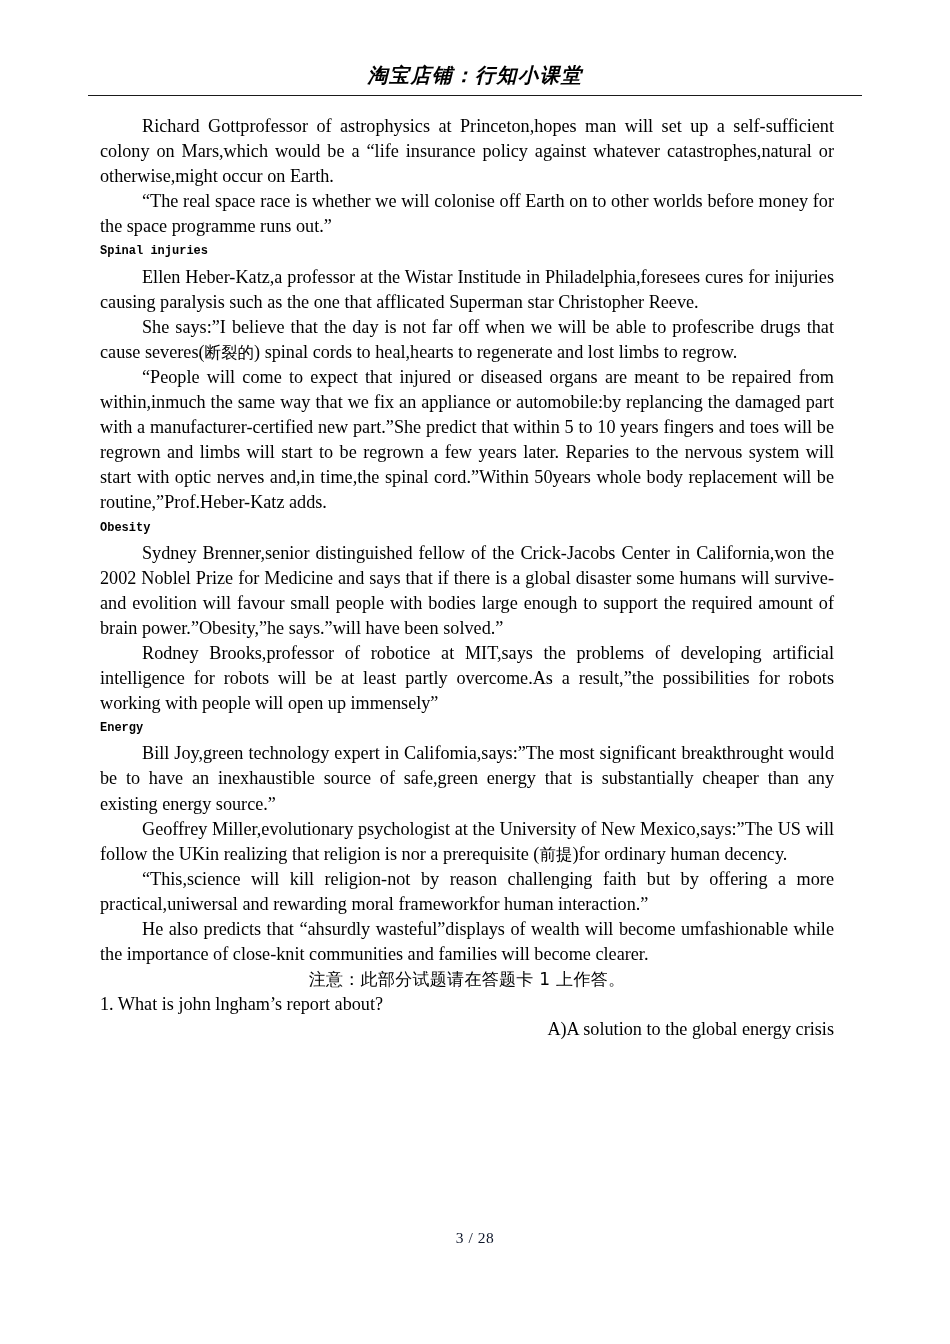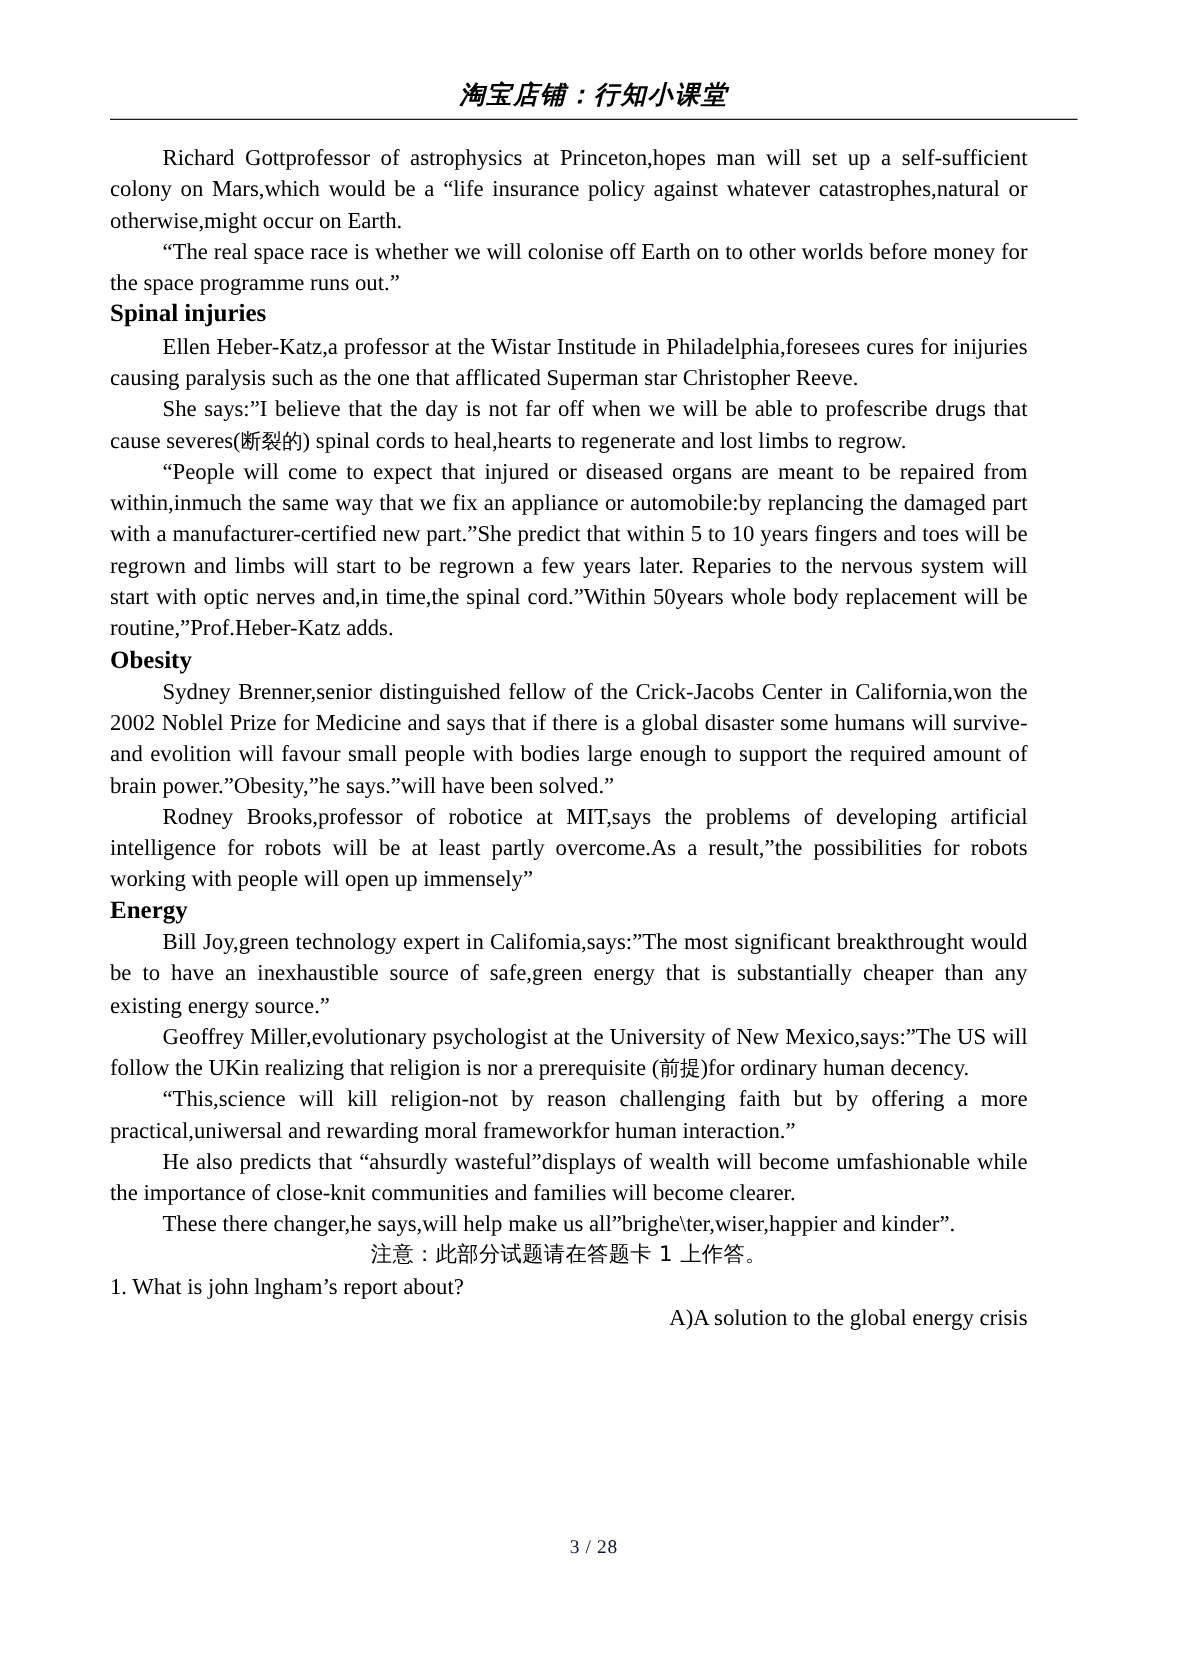--- a/index.html
+++ b/index.html
@@ -46,46 +46,47 @@
   .header-rule {
     margin-top: 7px;
     border-top: 1.6px solid #1a1a1a;
     width: 100%;
     height: 0;
   }
 
   
   .body-zone {
     position: absolute;
-    left: 88px;
+    left: 100px;
     top: 114px;
     width: 734px;
   }
 
   p.para {
     margin: 0;
     font-size: 18.2px;
     line-height: 25.1px;
     text-align: justify;
     text-justify: inter-word;
     text-indent: 42px;
     hyphens: none;
     -webkit-hyphens: none;
   }
   p.para.lastline-left {
     text-align-last: left;
   }
 
   h3.section-head {
     margin: 0;
-    font-size: 20px;
+    font-size: 12px;
     line-height: 25.1px;
     font-weight: bold;
     text-align: left;
     text-indent: 0;
+    font-family: Liberation Mono, monospace;
   }
 
   .cjk {
     font-family: "DejaVu Sans", "Liberation Sans", sans-serif;
     font-size: 16.5px;
   }
 
   p.note-cjk {
     margin: 0;
     font-family: "DejaVu Sans", "Liberation Sans", sans-serif;
@@ -162,21 +163,20 @@
     <p class="para lastline-left">Bill Joy,green technology expert in Califomia,says:”The most significant breakthrought would be to have an inexhaustible source of safe,green energy that is substantially cheaper than any existing energy source.”</p>
 
 
 
     <p class="para lastline-left"><span>Geoffrey Miller,evolutionary psychologist at the University of New Mexico,says:”The US will follow the UKin realizing that religion is nor a prerequisite (</span><span class="cjk">前提</span><span>)for ordinary human decency.</span></p>
 
     <p class="para lastline-left">“This,science will kill religion-not by reason challenging faith but by offering a more practical,uniwersal and rewarding moral frameworkfor human interaction.”</p>
 
     <p class="para lastline-left">He also predicts that “ahsurdly wasteful”displays of wealth will become umfashionable while the importance of close-knit communities and families will become clearer.</p>
 
-    <p class="para lastline-left">These there changer,he says,will help make us all”brighe\ter,wiser,happier and kinder”.</p>
 
     <p class="note-cjk">注意：此部分试题请在答题卡 1 上作答。</p>
 
     <p class="question">1. What is john lngham’s report about?</p>
 
     <p class="option">A)A solution to the global energy crisis</p>
 
   </div>
 
   <div class="footer-zone">

